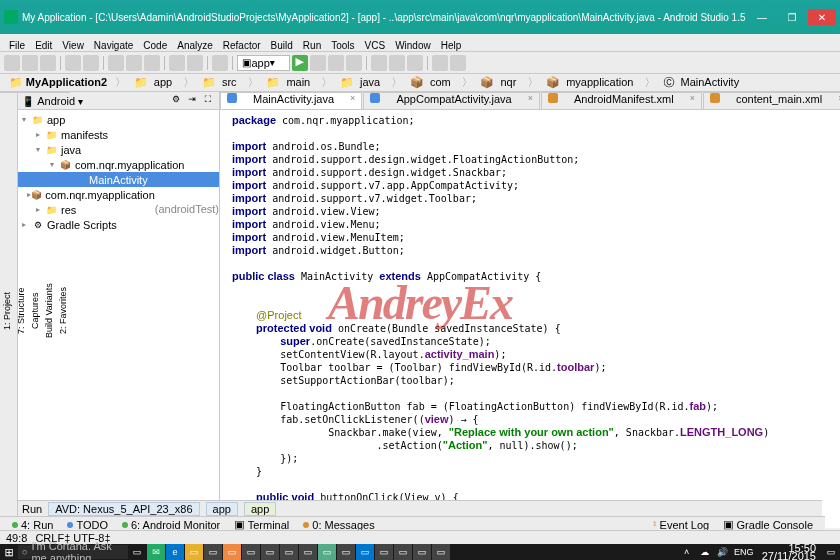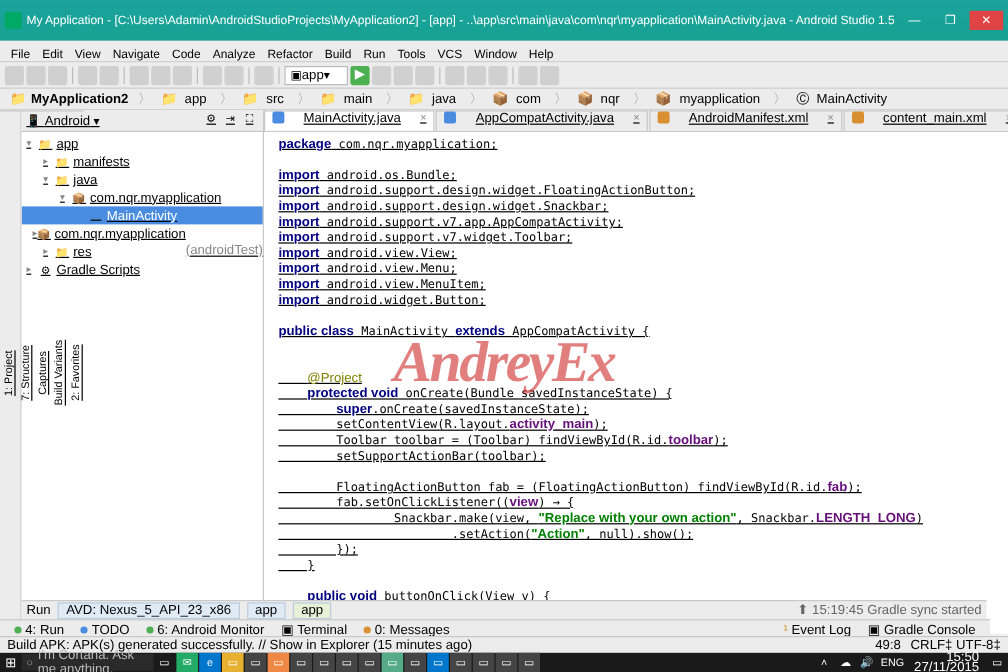--- a/index.html
+++ b/index.html
@@ -13,21 +13,21 @@
 .menubar { height: 18px; background: #ececec; display: flex; align-items: flex-end; padding: 0 4px; border-bottom: 1px solid #c9c9c9; }
 .menubar span { padding: 0 5px; font-size: 10px; cursor: pointer; }
 .toolbar { height: 22px; background: #ececec; display: flex; align-items: center; padding: 0 4px; border-bottom: 1px solid #c9c9c9; gap: 2px; }
 .toolbar .tbtn { width: 16px; height: 16px; background: #d0d0d0; border-radius: 2px; cursor: pointer; }
 .toolbar .tbtn.green { background: #4caf50; }
 .toolbar .sep { width: 1px; height: 14px; background: #bbb; margin: 0 2px; }
 .toolbar .combo { font-size: 10px; background: #fff; border: 1px solid #bbb; padding: 0 14px 0 4px; height: 16px; display: flex; align-items: center; }
 .breadcrumb { height: 18px; background: #ececec; display: flex; align-items: center; padding: 0 6px; border-bottom: 1px solid #c9c9c9; font-size: 10px; gap: 2px; }
 .breadcrumb span { padding: 0 3px; }
 .breadcrumb .sep { color: #999; }
-.main { display: flex; height: 436px; text-decoration: underline; }
+.main { display: flex; height: 436px; }
 .left-gutter { width: 18px; background: #ececec; border-right: 1px solid #c9c9c9; writing-mode: vertical-lr; display: flex; flex-direction: column; }
 .left-gutter .tab { padding: 6px 2px; font-size: 9px; transform: rotate(180deg); border-bottom: 1px solid #c9c9c9; text-align: center; }
 .project-panel { width: 202px; background: #fff; border-right: 1px solid #c9c9c9; display: flex; flex-direction: column; }
 .project-header { height: 18px; background: #ececec; border-bottom: 1px solid #c9c9c9; display: flex; align-items: center; padding: 0 4px; }
 .project-header .combo { font-size: 10px; flex: 1; }
 .project-header .btn { width: 14px; height: 14px; margin-left: 2px; cursor: pointer; font-size: 9px; text-align: center; }
 .tree { padding: 2px 0; font-size: 10px; flex: 1; overflow: auto; }
 .tree-item { display: flex; align-items: center; height: 15px; padding-left: 4px; cursor: pointer; white-space: nowrap; }
 .tree-item.selected { background: #4a8de0; color: #fff; }
 .tree-item .indent { display: inline-block; }
@@ -283,21 +283,20 @@
   </div>
 
 </div>
 
 <div class="bottom-toolbar">
   <span>Run</span>
   <span style="background:#dfeaf5;padding:0 6px;border:1px solid #bcd">AVD: Nexus_5_API_23_x86</span>
   <span style="background:#dfeaf5;padding:0 6px;border:1px solid #bcd">app</span>
   <span style="background:#e8f0d8;padding:0 6px;border:1px solid #bcd">app</span>
   <span style="flex:1"></span>
-  <span style="color:#666">⬆ <span>15:19:45 Gradle sync started</span></span>
 </div>
 
 <div class="bottom-tool-tabs">
   <div class="ttab">
       <span class="bullet" style="background:#4caf50"></span>
       <span>4: Run</span>
     </div>
   <div class="ttab">
       <span class="bullet" style="background:#4a8de0"></span>
       <span>TODO</span>
@@ -319,21 +318,20 @@
       <span style="color:#d89030">¹</span>
       <span>Event Log</span>
     </div>
   <div class="ttab">
       <span>▣</span>
       <span>Gradle Console</span>
     </div>
 </div>
 
 <div class="statusbar">
-  <span class="msg">Build APK: APK(s) generated successfully. // Show in Explorer (15 minutes ago)</span>
   <span style="margin-right:8px">49:8</span>
   <span>CRLF‡  UTF-8‡</span>
 </div>
 
 <div class="taskbar">
   <div class="start">⊞</div>
   <div class="search">○ <span>I'm Cortana. Ask me anything.</span></div>
   <div class="ticons">
     <div class="ticon">▭</div>
     <div class="ticon" style="background:#2a6">✉</div>

